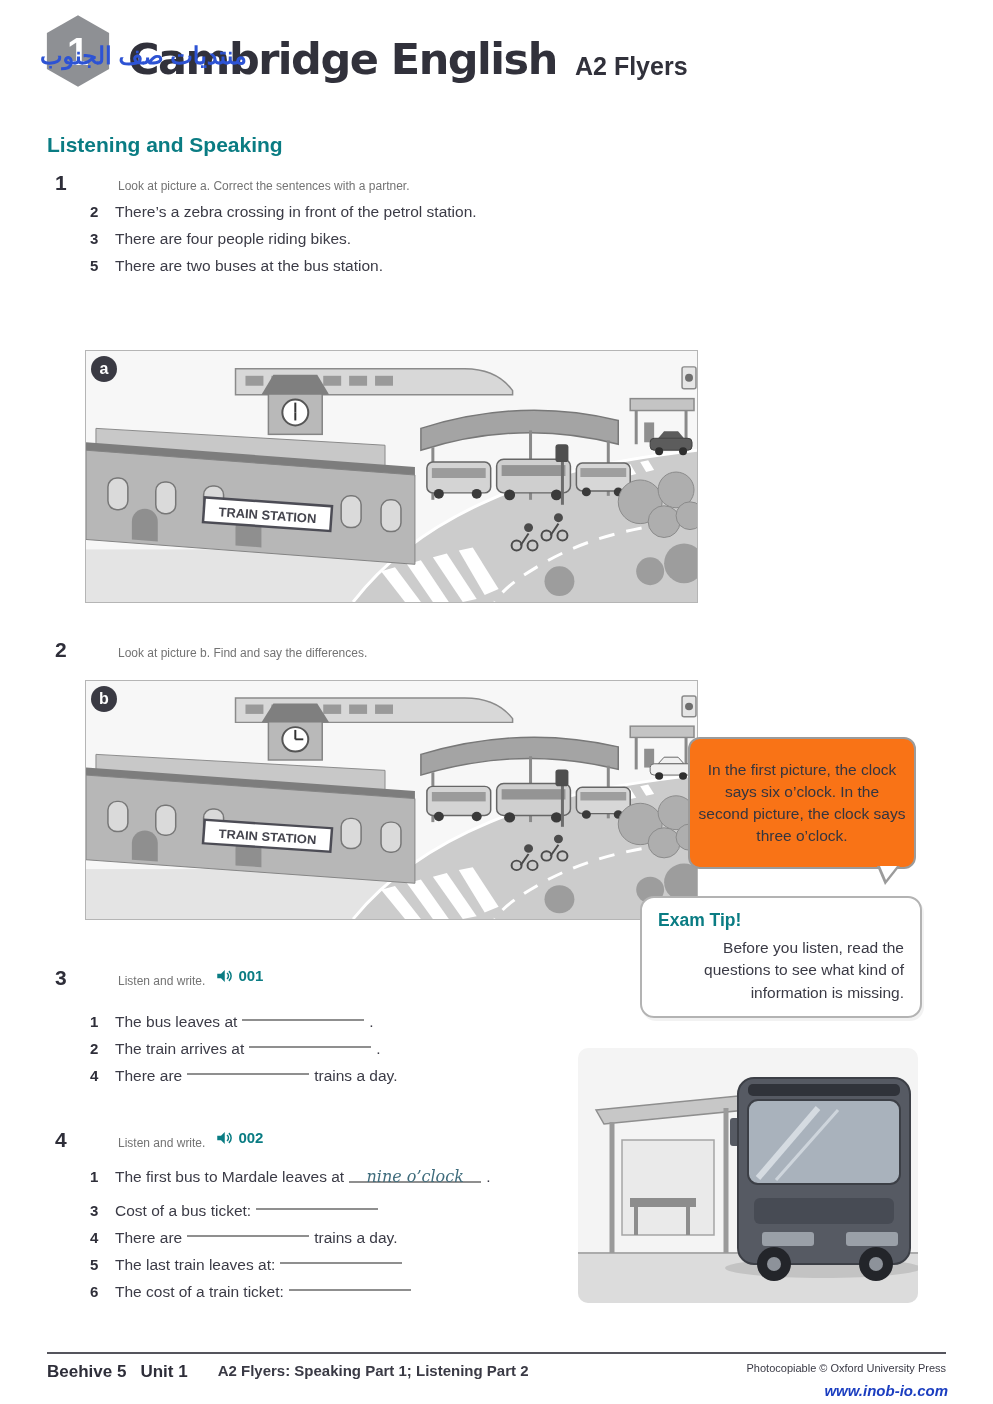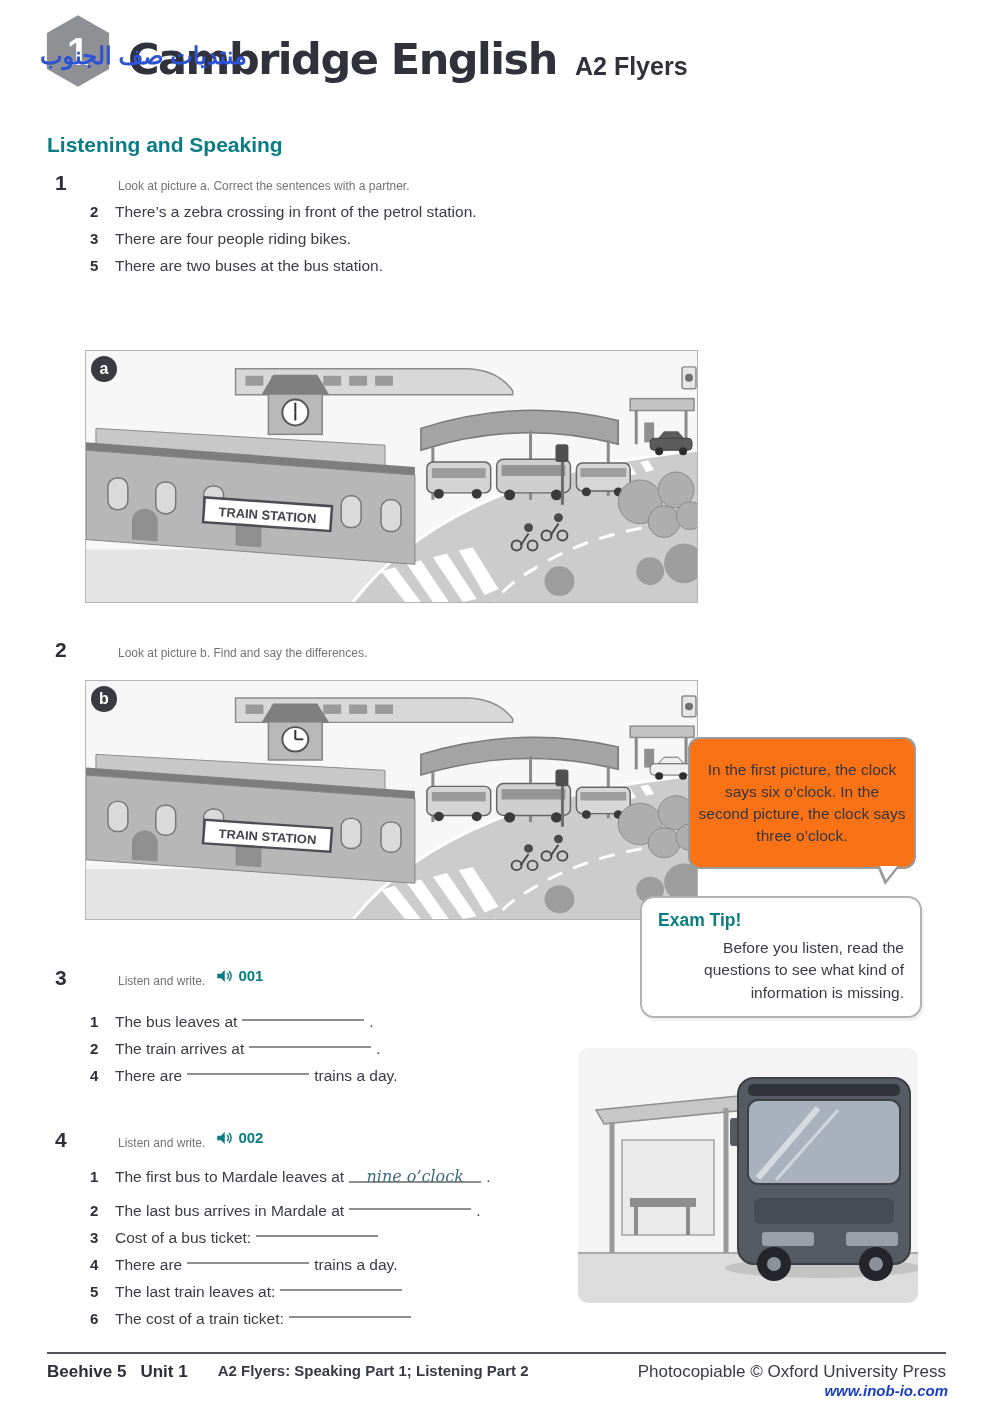--- a/index.html
+++ b/index.html
@@ -81,21 +81,21 @@
   }
   .exam-tip-title{ color:#0a7c83; font-weight:bold; font-size:17.5px; margin-bottom:6px; }
   .exam-tip-text{ font-size:15.5px; line-height:1.45; color:#3a3a45;text-align:right; }
 
   
   .footer-line{ position:absolute; left:47px; right:47px; top:1352px; border-top:2px solid #55555d; }
   .footer{ position:absolute; left:47px; top:1362px; width:899px; display:flex; align-items:flex-start; }
   .footer-book{ font-size:17px; font-weight:bold; color:#2e2e39; }
   .footer-unit{ font-size:17px; font-weight:bold; color:#2e2e39; margin-left:14px; }
   .footer-details{ font-size:15px; font-weight:bold; color:#3a3a45; margin-left:30px; }
-  .footer-copy{ margin-left:auto; font-size:17px; color:#3a3a45; }
+  .footer-copy{ margin-left:auto; font-size:11px; color:#3a3a45; }
   .site-watermark{
     position:absolute; right:45px; top:1382px; font-size:15px; font-weight:bold;
     font-style:italic; color:#1b3ec0;
   }
 </style>
 </head>
 <body>
 
 <svg width="0" height="0" style="position:absolute" aria-hidden="true">
   <symbol id="street-scene" viewBox="0 0 613 253" preserveAspectRatio="none">
@@ -317,23 +317,20 @@
         <path d="M18.5,5.5 a8.5,8.5 0 0 1 0,13" stroke="#0a7c83" fill="none" stroke-width="2"></path>
       </svg>
       <span class="audio-track">002</span>
     </span>
   </div>
   <div class="q-list" style="top:1161px">
     <div class="q-row">
       <span class="q-num">1</span><span class="q-text"><span>The first bus to Mardale leaves at</span><span class="blank answered"><span class="answer">nine o’clock</span></span><span>.</span></span>
     </div>
     <div class="q-row">
-      <span class="q-num">2</span><span class="q-text"><span>The last bus arrives in Mardale at</span><span class="blank"></span><span>.</span></span>
-    </div>
-    <div class="q-row">
       <span class="q-num">3</span><span class="q-text"><span>Cost of a bus ticket:</span><span class="blank"></span><span></span></span>
     </div>
     <div class="q-row">
       <span class="q-num">4</span><span class="q-text"><span>There are</span><span class="blank"></span><span>trains a day.</span></span>
     </div>
     <div class="q-row">
       <span class="q-num">5</span><span class="q-text"><span>The last train leaves at:</span><span class="blank"></span><span></span></span>
     </div>
     <div class="q-row">
       <span class="q-num">6</span><span class="q-text"><span>The cost of a train ticket:</span><span class="blank"></span><span></span></span>

